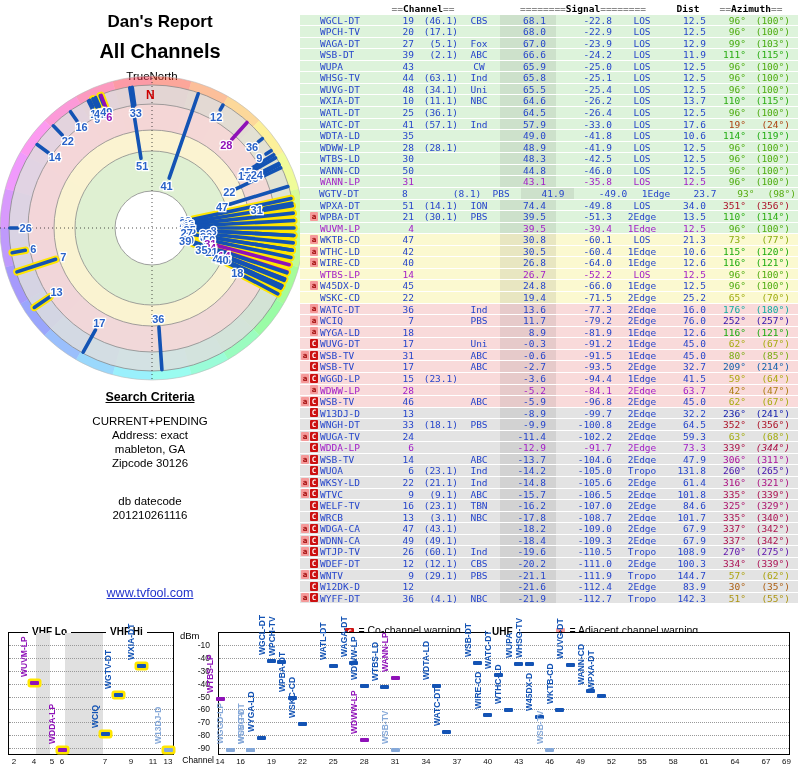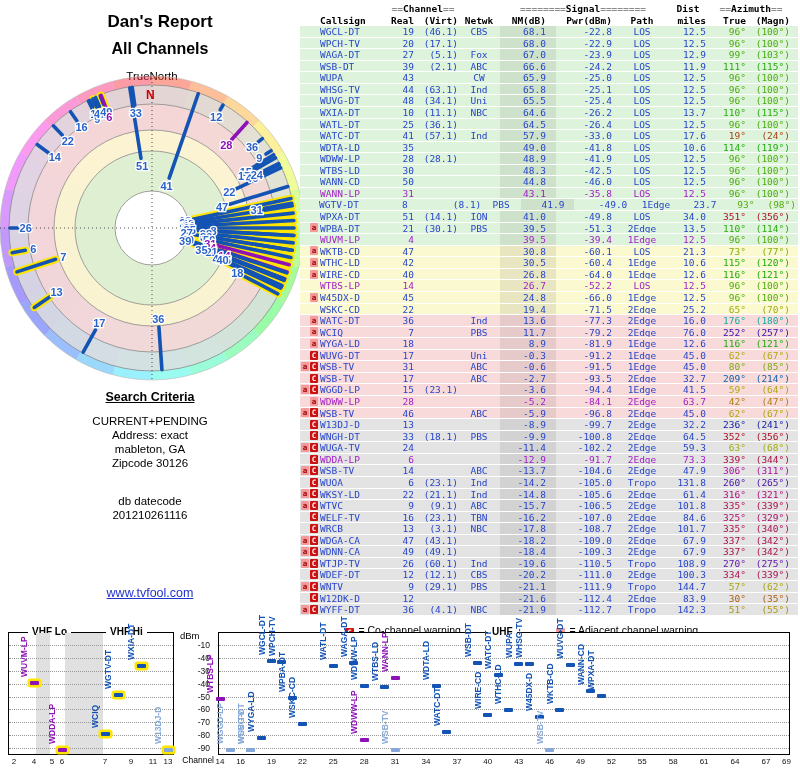--- a/index.html
+++ b/index.html
@@ -1,21 +1,21 @@
 <!DOCTYPE html>
 <html><head>
 <meta charset="utf-8">
 <style>
   html,body{margin:0;padding:0;background:#fff;}
   body{position:relative;width:800px;height:768px;overflow:hidden;
        font-family:"Liberation Sans",sans-serif;-webkit-font-smoothing:antialiased;}
   .abs{position:absolute;}
   
   #title1{left:60px;top:12px;width:200px;text-align:center;font-size:17px;font-weight:bold;color:#000;}
-  #title2{left:60px;top:40px;width:200px;text-align:center;font-size:16px;font-weight:bold;color:#000;}
+  #title2{left:60px;top:40px;width:200px;text-align:center;font-size:20px;font-weight:bold;color:#000;}
   #compass{left:92px;top:70px;width:120px;text-align:center;font-size:11.5px;color:#000;}
   #northlbl{left:146px;top:88px;font-size:12px;font-weight:bold;color:#cc0000;}
   #radar{left:0;top:70px;}
   
   #search{left:35px;top:390px;width:230px;text-align:center;color:#000;}
   #search .sc-h{font-size:12.5px;font-weight:bold;text-decoration:underline;margin-bottom:10px;}
   #search .sc-l{font-size:11.5px;line-height:14px;}
   #search .sc-db{margin-top:24px;font-size:11.5px;line-height:14px;}
   #search .sc-link{margin-top:64px;font-size:12.5px;}
   #search .sc-link a{color:#2233cc;text-decoration:underline;cursor:pointer;}
@@ -247,33 +247,20 @@
 
 <div class="abs" id="tbl">
   <div class="hrow">
     <span class="c h1a"></span>
     <span class="c h1b"><span class="dim">==</span><span>Channel</span><span class="dim">==</span></span>
     <span class="c h1c"></span>
     <span class="c h1d"><span class="dim">========</span><span>Signal</span><span class="dim">========</span></span>
     <span class="c h1e">Dist</span>
     <span class="c h1f"><span class="dim">==</span><span>Azimuth</span><span class="dim">==</span></span>
   </div>
-  <div class="hrow">
-    <span class="c c-b"></span>
-    <span class="c c-cs">Callsign</span>
-    <span class="c c-re">Real</span>
-    <span class="c c-vi">(Virt)</span>
-    <span class="c c-nw">Netwk</span>
-    <span class="c c-nm" style="background:none">NM(dB)</span>
-    <span class="c c-pw">Pwr(dBm)</span>
-    <span class="c c-pa">Path</span>
-    <span class="c c-mi">miles</span>
-    <span class="c c-tr">True</span>
-    <span class="c c-mg">(Magn)</span>
-  </div>
   <div id="rows">
       <div class="trow" style="background: rgb(221, 243, 219);">
         <span class="c c-b"></span>
         <span class="c c-cs" style="color: rgb(39, 70, 203);">WGCL-DT</span>
         <span class="c c-re" style="color: rgb(39, 70, 203);">19</span>
         <span class="c c-vi" style="color: rgb(39, 70, 203);">(46.1)</span>
         <span class="c c-nw" style="color: rgb(39, 70, 203);">CBS</span>
         <span class="c c-nm" style="color: rgb(39, 70, 203);">68.1</span>
         <span class="c c-pw" style="color: rgb(39, 70, 203);">-22.8</span>
         <span class="c c-pa" style="color: rgb(39, 70, 203);">LOS</span>
@@ -475,21 +462,21 @@
         <span class="c c-mi" style="color: rgb(39, 70, 203); text-align: right;">23.7</span>
         <span class="c c-tr" style="color: rgb(87, 172, 17);">93°</span>
         <span class="c c-mg" style="color: rgb(87, 172, 17);">(98°)</span>
       </div>
       <div class="trow" style="background: rgb(221, 243, 219);">
         <span class="c c-b"></span>
         <span class="c c-cs" style="color: rgb(39, 70, 203);">WPXA-DT</span>
         <span class="c c-re" style="color: rgb(39, 70, 203);">51</span>
         <span class="c c-vi" style="color: rgb(39, 70, 203);">(14.1)</span>
         <span class="c c-nw" style="color: rgb(39, 70, 203);">ION</span>
-        <span class="c c-nm" style="color: rgb(39, 70, 203);">41.0</span>
+        <span class="c c-nm" style="color: rgb(39, 70, 203);">74.4</span>
         <span class="c c-pw" style="color: rgb(39, 70, 203);">-49.8</span>
         <span class="c c-pa" style="color: rgb(39, 70, 203);">LOS</span>
         <span class="c c-mi" style="color: rgb(39, 70, 203);">34.0</span>
         <span class="c c-tr" style="color: rgb(172, 17, 40);">351°</span>
         <span class="c c-mg" style="color: rgb(172, 17, 40);">(356°)</span>
       </div>
       <div class="trow" style="background: rgb(221, 243, 219);">
         <span class="c c-b">
           <span class="bdg bdg-a">a</span>
         </span>
@@ -793,21 +780,21 @@
         </span>
         <span class="c c-cs" style="color: rgb(163, 30, 200);">WDDA-LP</span>
         <span class="c c-re" style="color: rgb(163, 30, 200);">6</span>
         <span class="c c-vi" style="color: rgb(163, 30, 200);"></span>
         <span class="c c-nw" style="color: rgb(163, 30, 200);"></span>
         <span class="c c-nm" style="color: rgb(163, 30, 200);">-12.9</span>
         <span class="c c-pw" style="color: rgb(163, 30, 200);">-91.7</span>
         <span class="c c-pa" style="color: rgb(163, 30, 200);">2Edge</span>
         <span class="c c-mi" style="color: rgb(163, 30, 200);">73.3</span>
         <span class="c c-tr" style="color: rgb(172, 17, 71);">339°</span>
-        <span class="c c-mg" style="color: rgb(172, 17, 71);">(344°)</span>
+        <span class="c c-mg" style="color: rgb(172, 17, 71); font-style: italic;">(344°)</span>
       </div>
       <div class="trow" style="background: rgb(227, 227, 227);">
         <span class="c c-b">
           <span class="bdg bdg-a">a</span>
           <span class="bdg bdg-C">C</span>
         </span>
         <span class="c c-cs" style="color: rgb(39, 70, 203);">WSB-TV</span>
         <span class="c c-re" style="color: rgb(39, 70, 203);">14</span>
         <span class="c c-vi" style="color: rgb(39, 70, 203);"></span>
         <span class="c c-nw" style="color: rgb(39, 70, 203);">ABC</span>

